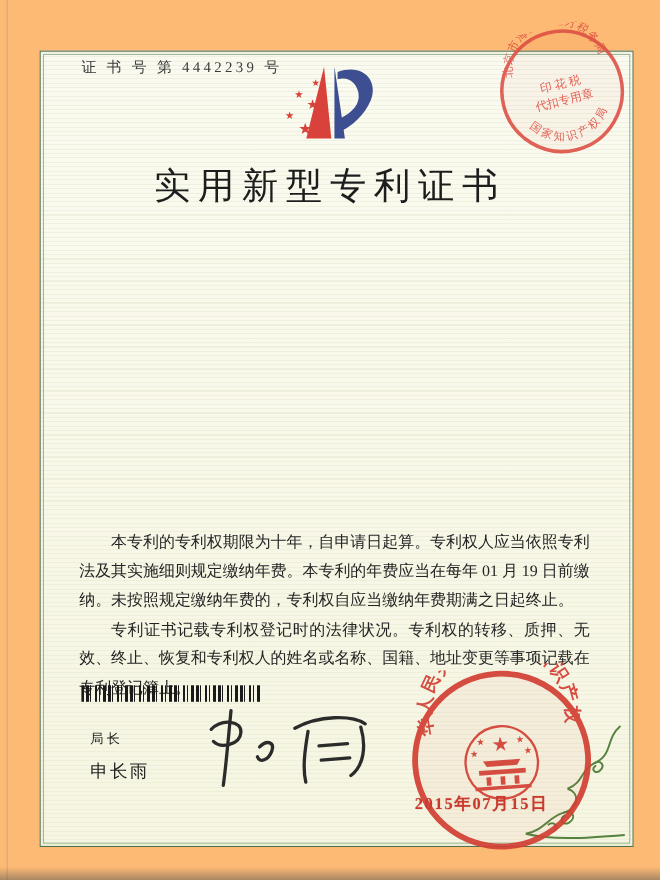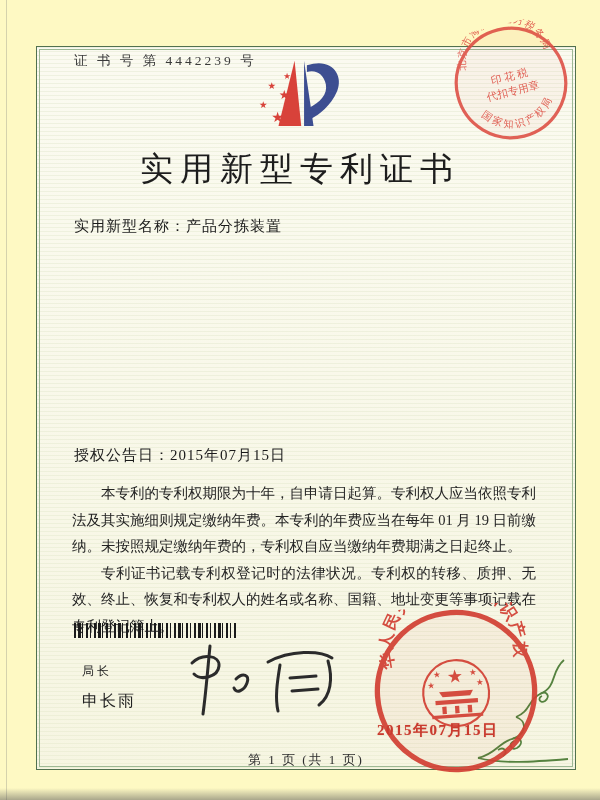--- a/index.html
+++ b/index.html
@@ -1,18 +1,18 @@
 <!DOCTYPE html>
 <html><head>
 <meta charset="utf-8">
 <style>
   html,body{margin:0;padding:0;background:#e8e8e4;}
   .page{
     position:relative;width:600px;height:800px;margin:0 auto;
-    background:#fef9c3;overflow:hidden;
+    background:#fdba74;overflow:hidden;
     font-family:"Liberation Serif","DejaVu Serif",serif;
     color:#222;
   }
   
   .photo-edge-left{position:absolute;left:6px;top:0;bottom:0;width:1px;background:rgba(120,120,120,.30);}
   .scan-edge-bottom{position:absolute;left:0;right:0;bottom:0;height:12px;
     background:linear-gradient(180deg,rgba(0,0,0,0),rgba(85,85,85,.5));}
   
   .frame-outer{
     position:absolute;left:36px;top:46px;width:540px;height:724px;
@@ -83,26 +83,20 @@
     </text>
     <text x="55" y="52" font-size="10" fill="#dd4d42" text-anchor="middle">印 花 税</text>
     <text x="55" y="66" font-size="10" fill="#dd4d42" text-anchor="middle">代扣专用章</text>
     <text font-size="9.5" fill="#dd4d42" letter-spacing="2">
       <textPath href="#taxArcBottom" startOffset="50%" text-anchor="middle">国家知识产权局</textPath>
     </text>
   </svg>
 
   <div class="title">实用新型专利证书</div>
 
-  <div class="field f0">
-    <span>实用新型名称：</span><span>产品分拣装置</span>
-  </div>
-  <div class="field f5">
-    <span>授权公告日：</span><span>2015年07月15日</span>
-  </div>
 
   <div class="paras">
     <p>本专利的专利权期限为十年，自申请日起算。专利权人应当依照专利法及其实施细则规定缴纳年费。本专利的年费应当在每年 01 月 19 日前缴纳。未按照规定缴纳年费的，专利权自应当缴纳年费期满之日起终止。</p>
     <p>专利证书记载专利权登记时的法律状况。专利权的转移、质押、无效、终止、恢复和专利权人的姓名或名称、国籍、地址变更等事项记载在专利登记簿上。</p>
   </div>
 
   <div class="barcode"></div>
 
   <div class="signer-title">局长</div>
   <div class="signer-name">申长雨</div>
@@ -152,16 +146,15 @@
         <rect x="66" y="94" width="4" height="7"></rect>
         <rect x="78" y="94" width="4" height="7"></rect>
         <rect x="90" y="94" width="4" height="7"></rect>
         <rect x="56" y="102" width="48" height="3"></rect>
       </g>
     </g>
   </svg>
 
   <div class="seal-date">2015年07月15日</div>
 
-  <div class="footer">第 1 页 (共 1 页)</div>
 
   <div class="scan-edge-bottom"></div>
 </div>
 
 </body></html>

